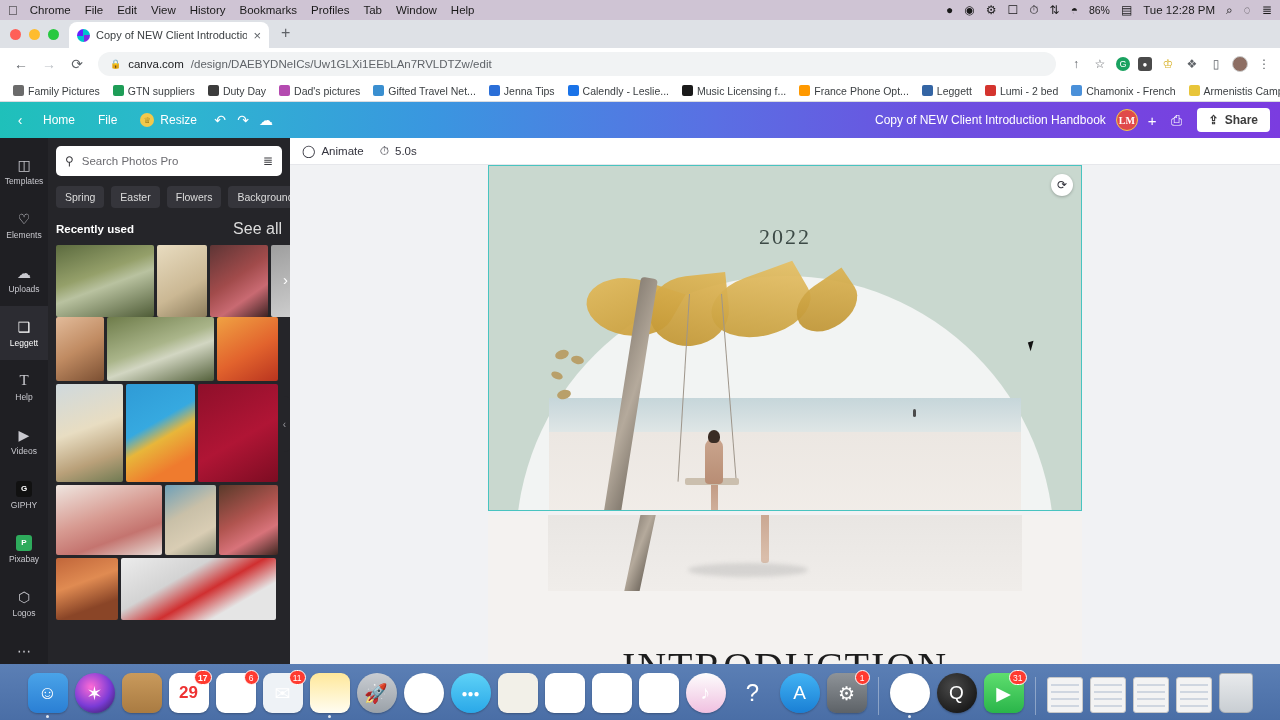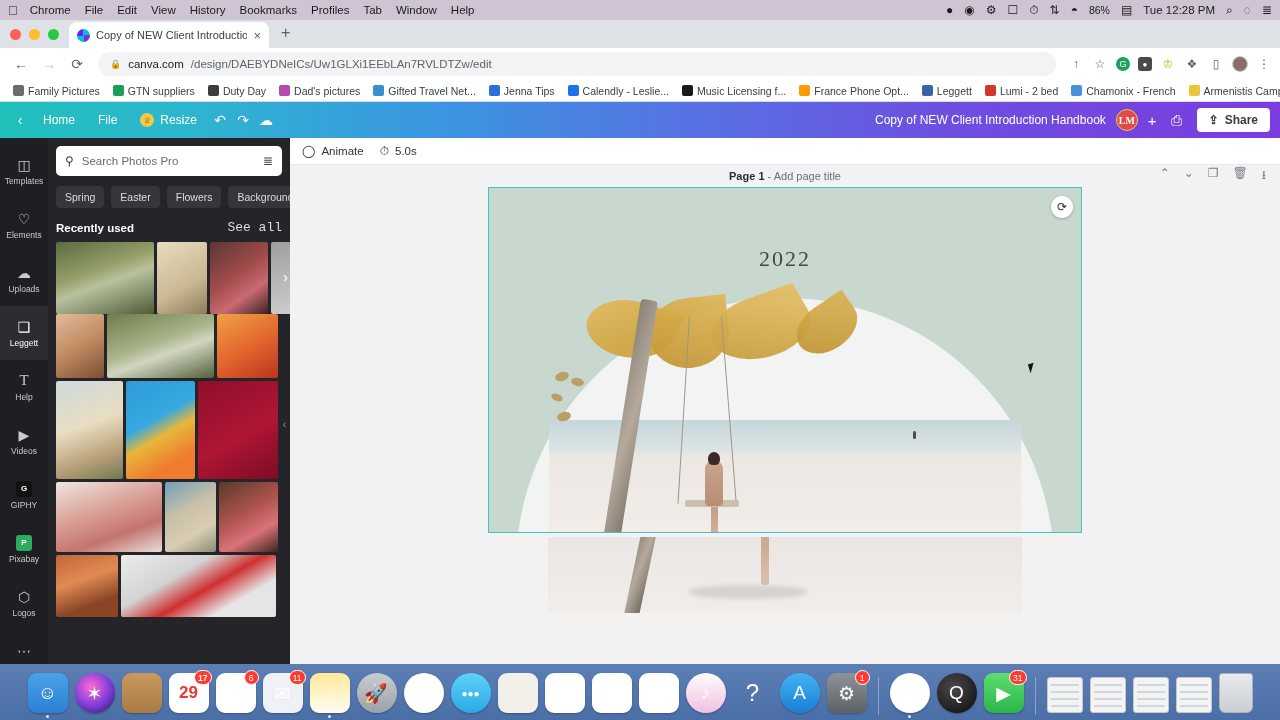--- a/index.html
+++ b/index.html
@@ -114,21 +114,21 @@
   .searchbox {
     margin:0 8px 10px 8px; height:30px; background:#fff; border-radius:5px;
     display:flex; align-items:center; padding:0 9px; gap:8px; font-size:11.5px; color:#6b6b70;
   }
   .searchbox .mag { font-size:12px; color:#3c3c40; }
   .searchbox .sliders { margin-left:auto; font-size:12px; color:#3c3c40; }
   .chips { display:flex; gap:7px; padding:0 8px 12px 8px; align-items:center; }
   .chip { background:#35353b; color:#ddd; font-size:10.5px; padding:5px 9px; border-radius:4px; white-space:nowrap; }
   .sec-head { display:flex; align-items:center; padding:0 8px 7px 8px; }
   .sec-title { color:#fff; font-size:11.5px; font-weight:bold; }
-  .sec-link { margin-left:auto; color:#ddd; font-size:13px;font-family:Liberation Mono, monospace; }
+  .sec-link { margin-left:auto; color:#ddd; font-size:16px; }
   .recent-row { display:flex; gap:3px; padding:0 0 0 8px; position:relative; }
   .recent-row .th { height:72px; border-radius:2px; flex:0 0 auto; }
   .carousel-arrow { position:absolute; right:2px; top:26px; color:#fff; font-size:15px; }
   .grid { padding:0 8px; display:flex; flex-direction:column; gap:3px; }
   .grow { display:flex; gap:3px; }
   .gcell { border-radius:2px; }
 
   
   .a1{background:linear-gradient(160deg,#5c6b3f,#95a06a 40%,#b9c2a0 55%,#4e5b36);}
   .a2{background:linear-gradient(150deg,#e8dcc0,#cbb894 60%,#8d7d5c);}
@@ -517,33 +517,20 @@
           <span class="ed-tool">
             <span class="tic">◯</span>
             <span>Animate</span>
           </span>
           <span class="ed-tool">
             <span class="tic">⏱</span>
             <span>5.0s</span>
           </span>
         </div>
 
-        <div class="page-head">
-          <span class="page-label">
-            <b>Page 1</b>
-            <span>- Add page title</span>
-          </span>
-          <span class="page-actions">
-            <span>⌃</span>
-            <span>⌄</span>
-            <span>❐</span>
-            <span>🗑</span>
-            <span>⭳</span>
-          </span>
-        </div>
 
         <div class="canvas-wrap">
           <div class="slide">
 
             <div class="page1">
               <div class="arch"></div>
               <div class="sea"></div>
               <div class="sand"></div>
               <div class="frond f1"></div>
               <div class="frond f2"></div>

